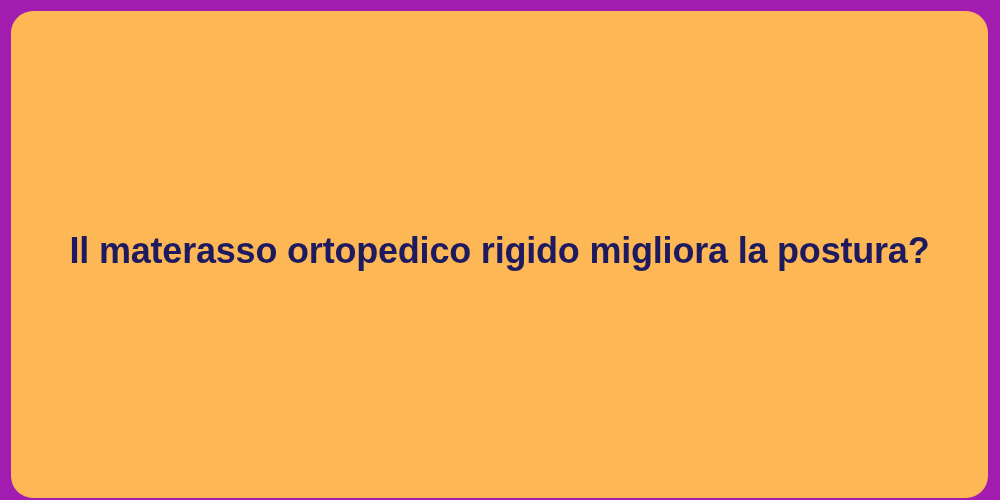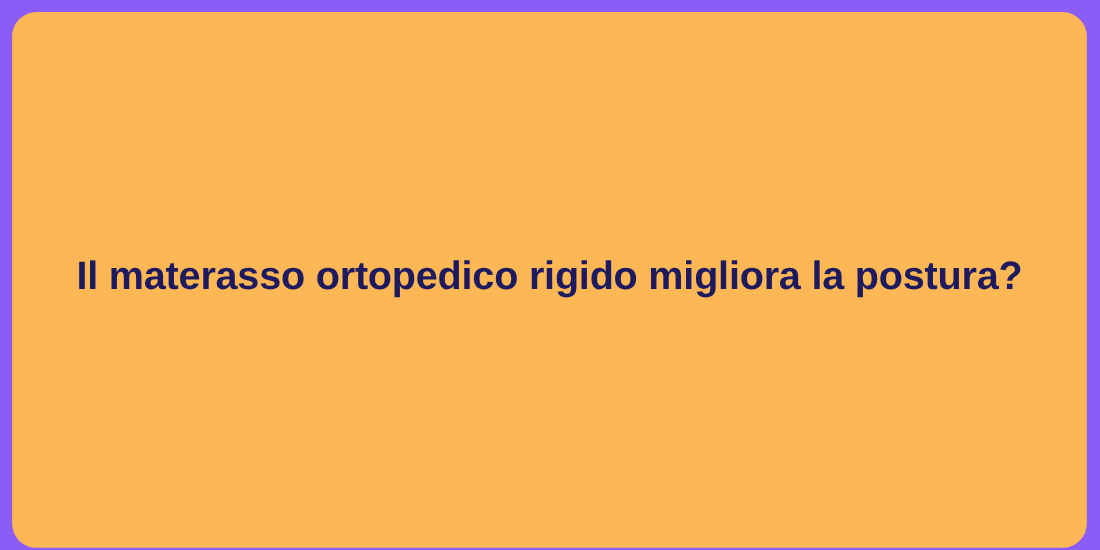--- a/index.html
+++ b/index.html
@@ -12,21 +12,21 @@
     height: 500px;
     overflow: hidden;
     background: #1e1a60;
     font-family: "Liberation Sans", sans-serif;
   }
 
   .frame {
     position: relative;
     width: 1000px;
     height: 500px;
-    background: #8b5cf6;
+    background: #a21caf;
     box-sizing: border-box;
     padding: 11px 12px 2px 11px;
   }
 
   .card {
     position: relative;
     width: 100%;
     height: 100%;
     background: #fdb755;
     border-radius: 22px;

